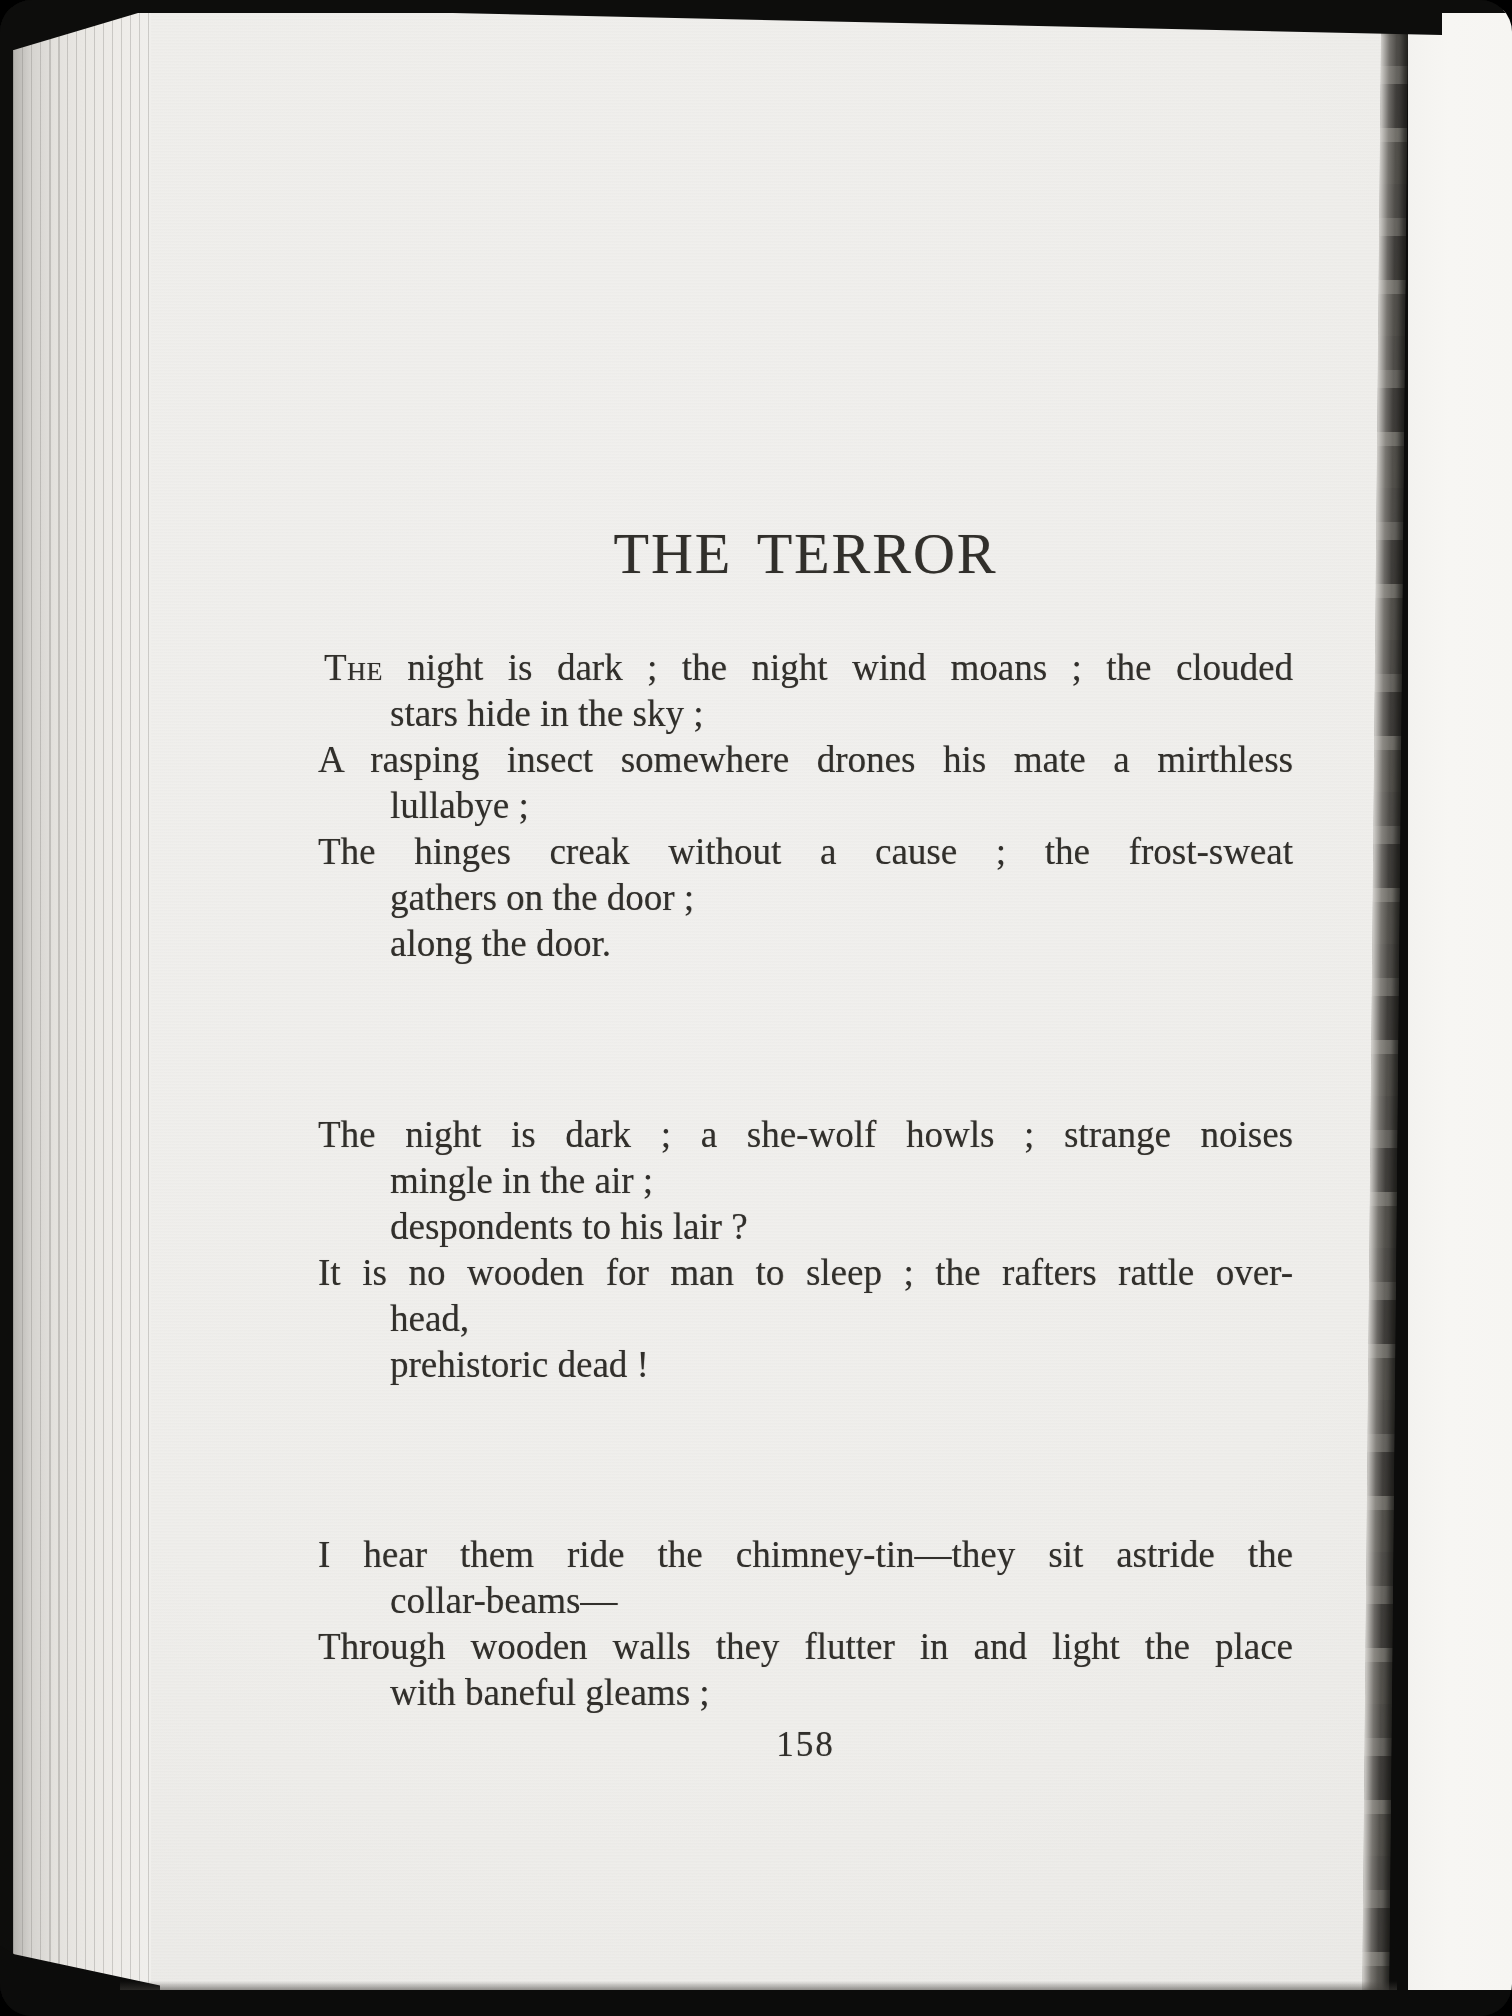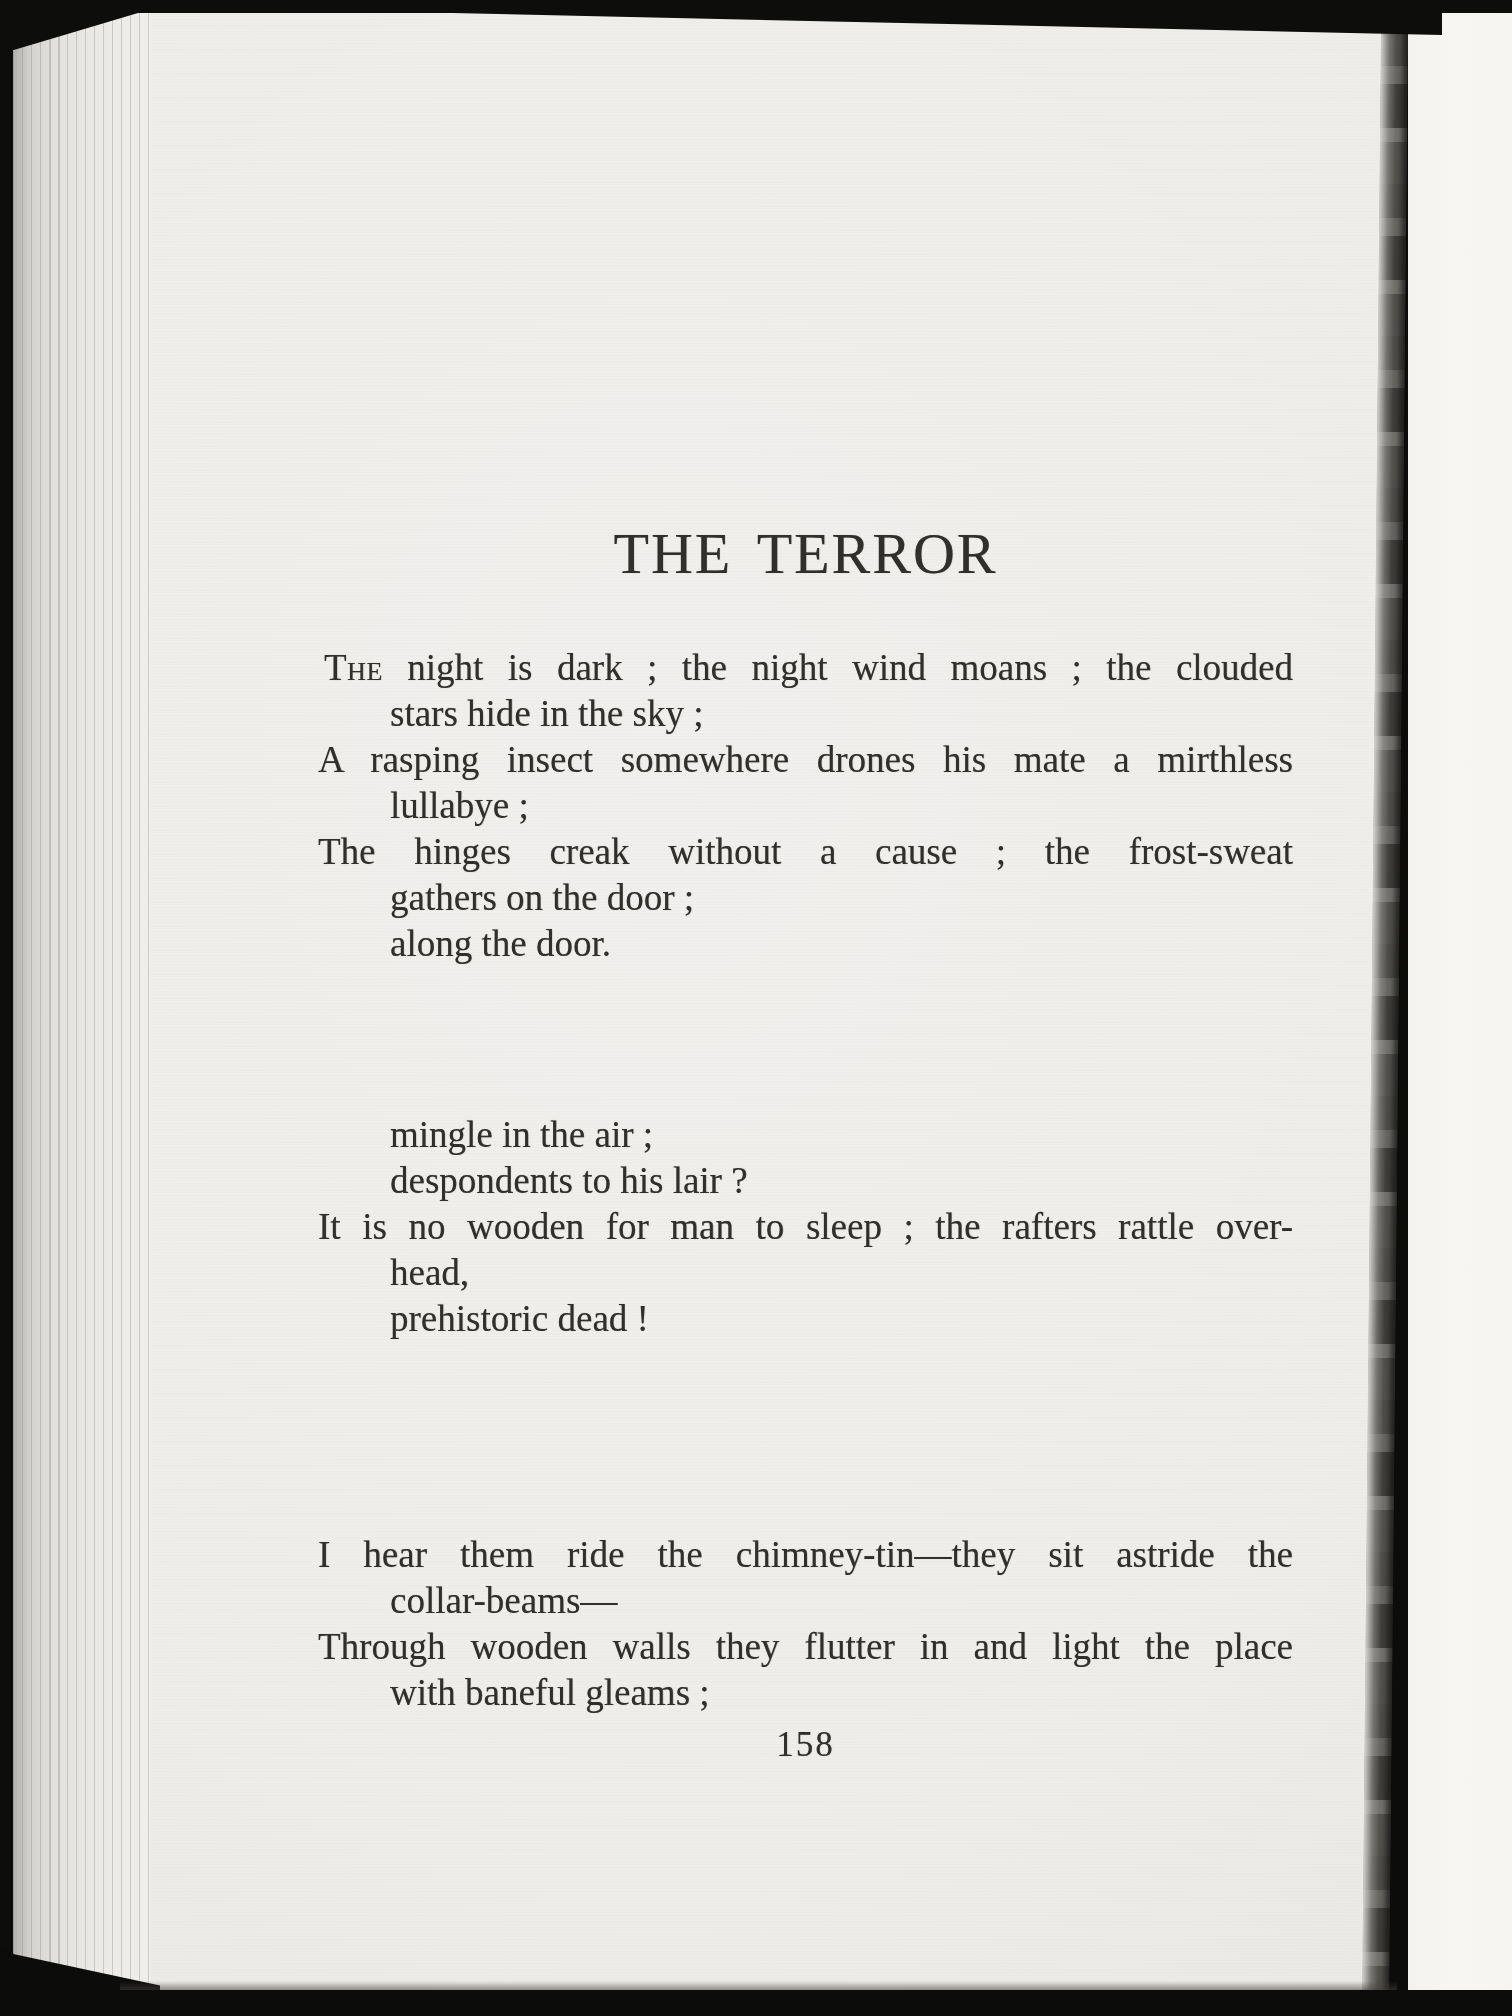--- a/index.html
+++ b/index.html
@@ -1,17 +1,17 @@
 <!DOCTYPE html>
 <html><head>
 <meta charset="utf-8">
 <style>
   html,body{margin:0;padding:0;background:#000;}
   .scan{position:relative;width:1512px;height:2016px;overflow:hidden;background:#0c0c0b;
-        font-family:"Liberation Serif", serif;}
+        font-family:"Liberation Serif", serif;border-radius:32px;}
 
   
   .page-left{position:absolute;left:148px;top:12px;width:1239px;bottom:26px;z-index:1;
     background:radial-gradient(120% 90% at 42% 38%, #f1f0ee 0%, #efeeeb 55%, #eae9e6 88%, #e5e4e0 100%);}
   .page-left::after{content:"";position:absolute;inset:0;
     background:repeating-linear-gradient(0deg, rgba(255,255,255,0.02) 0 1px, rgba(0,0,0,0.013) 2px 3px);}
   .page-right{position:absolute;left:1408px;right:0;top:10px;bottom:26px;z-index:1;
     background:linear-gradient(90deg,#f3f2ef 0%,#f7f6f3 40%,#f6f5f2 100%);}
   .fore-edge{position:absolute;left:13px;top:8px;bottom:20px;width:138px;z-index:2;
     background:
@@ -77,20 +77,21 @@
     <div class="vl j ink"><span class="lead">The</span> <span>night is dark ; the night wind moans ; the clouded</span></div>
     <div class="vl in ink">stars hide in the sky ;</div>
     <div class="vl j ink">A rasping insect somewhere drones his mate a mirthless</div>
     <div class="vl in ink">lullabye ;</div>
     <div class="vl j ink">The hinges creak without a cause ; the frost-sweat</div>
     <div class="vl in ink">gathers on the door ;</div>
     <div class="vl in ink">along the door.</div>
   </div>
 
   <div class="poem stanza-2">
+    <div class="vl j ink">The night is dark ; a she-wolf howls ; strange noises</div>
     <div class="vl in ink">mingle in the air ;</div>
     <div class="vl in ink">despondents to his lair ?</div>
     <div class="vl j ink">It is no wooden for man to sleep ; the rafters rattle over-</div>
     <div class="vl in ink">head,</div>
     <div class="vl in ink">prehistoric dead !</div>
   </div>
 
   <div class="poem stanza-3">
     <div class="vl j ink">I hear them ride the chimney-tin—they sit astride the</div>
     <div class="vl in ink">collar-beams—</div>

